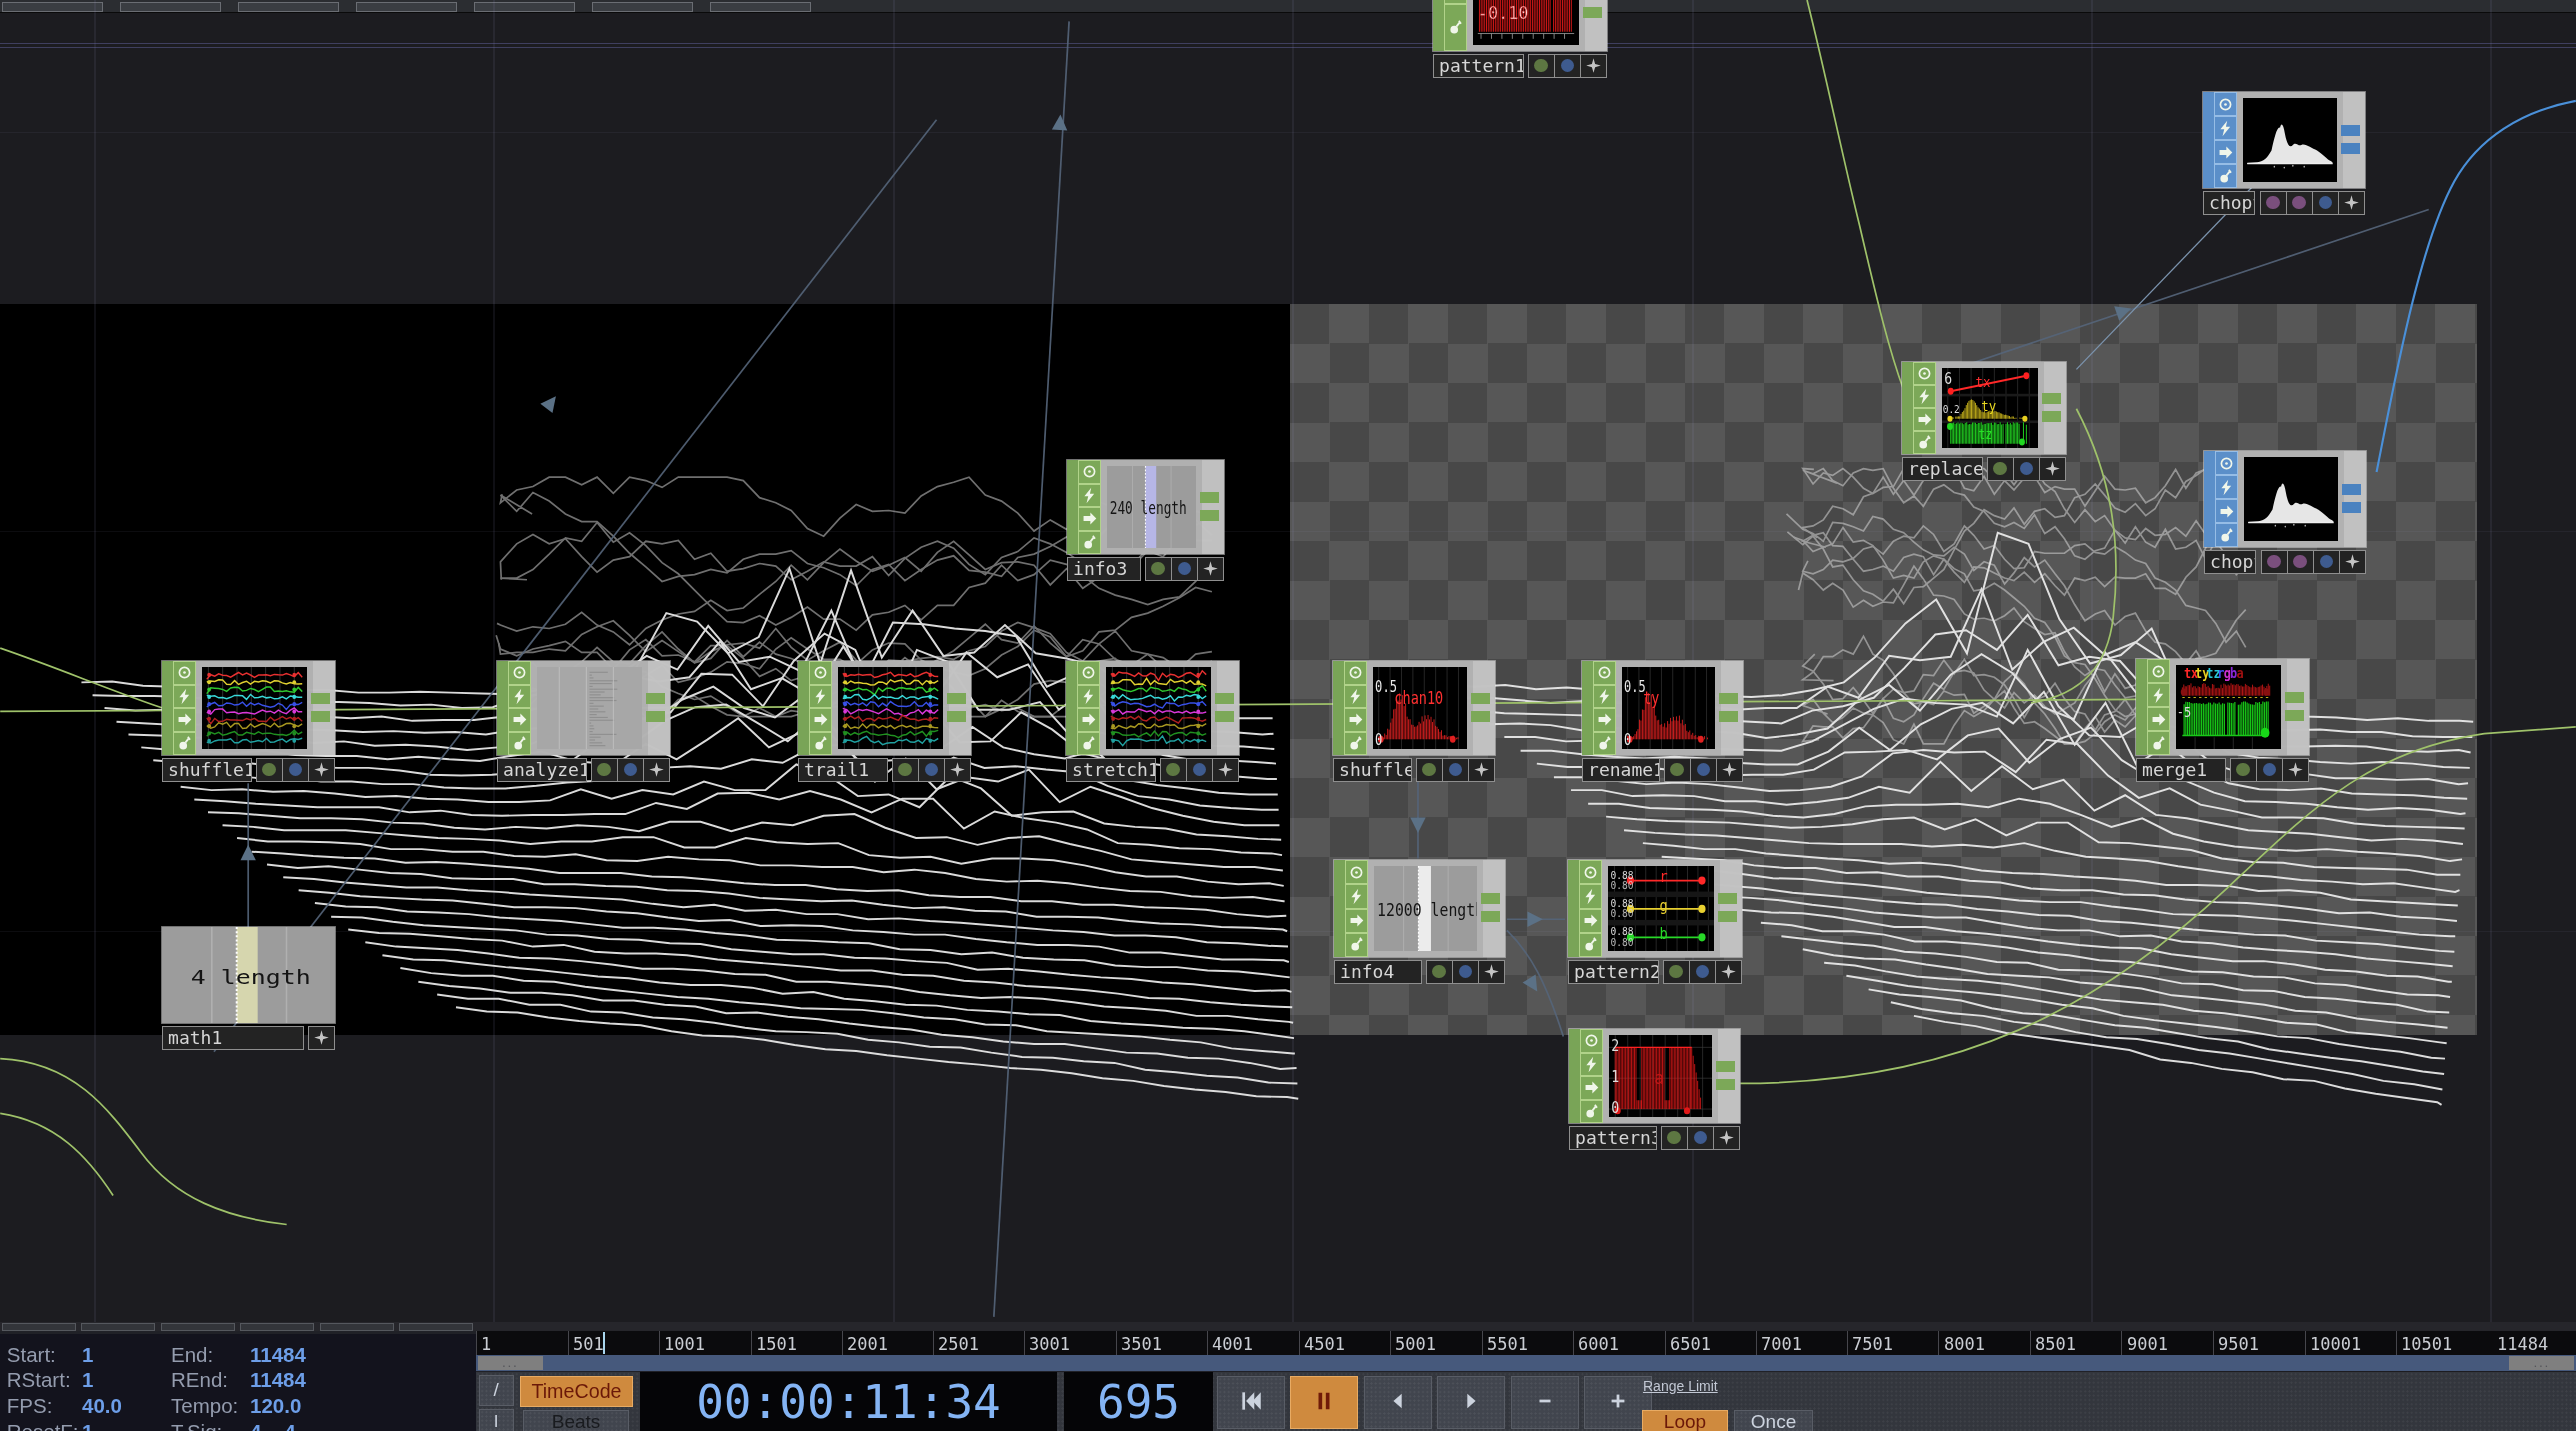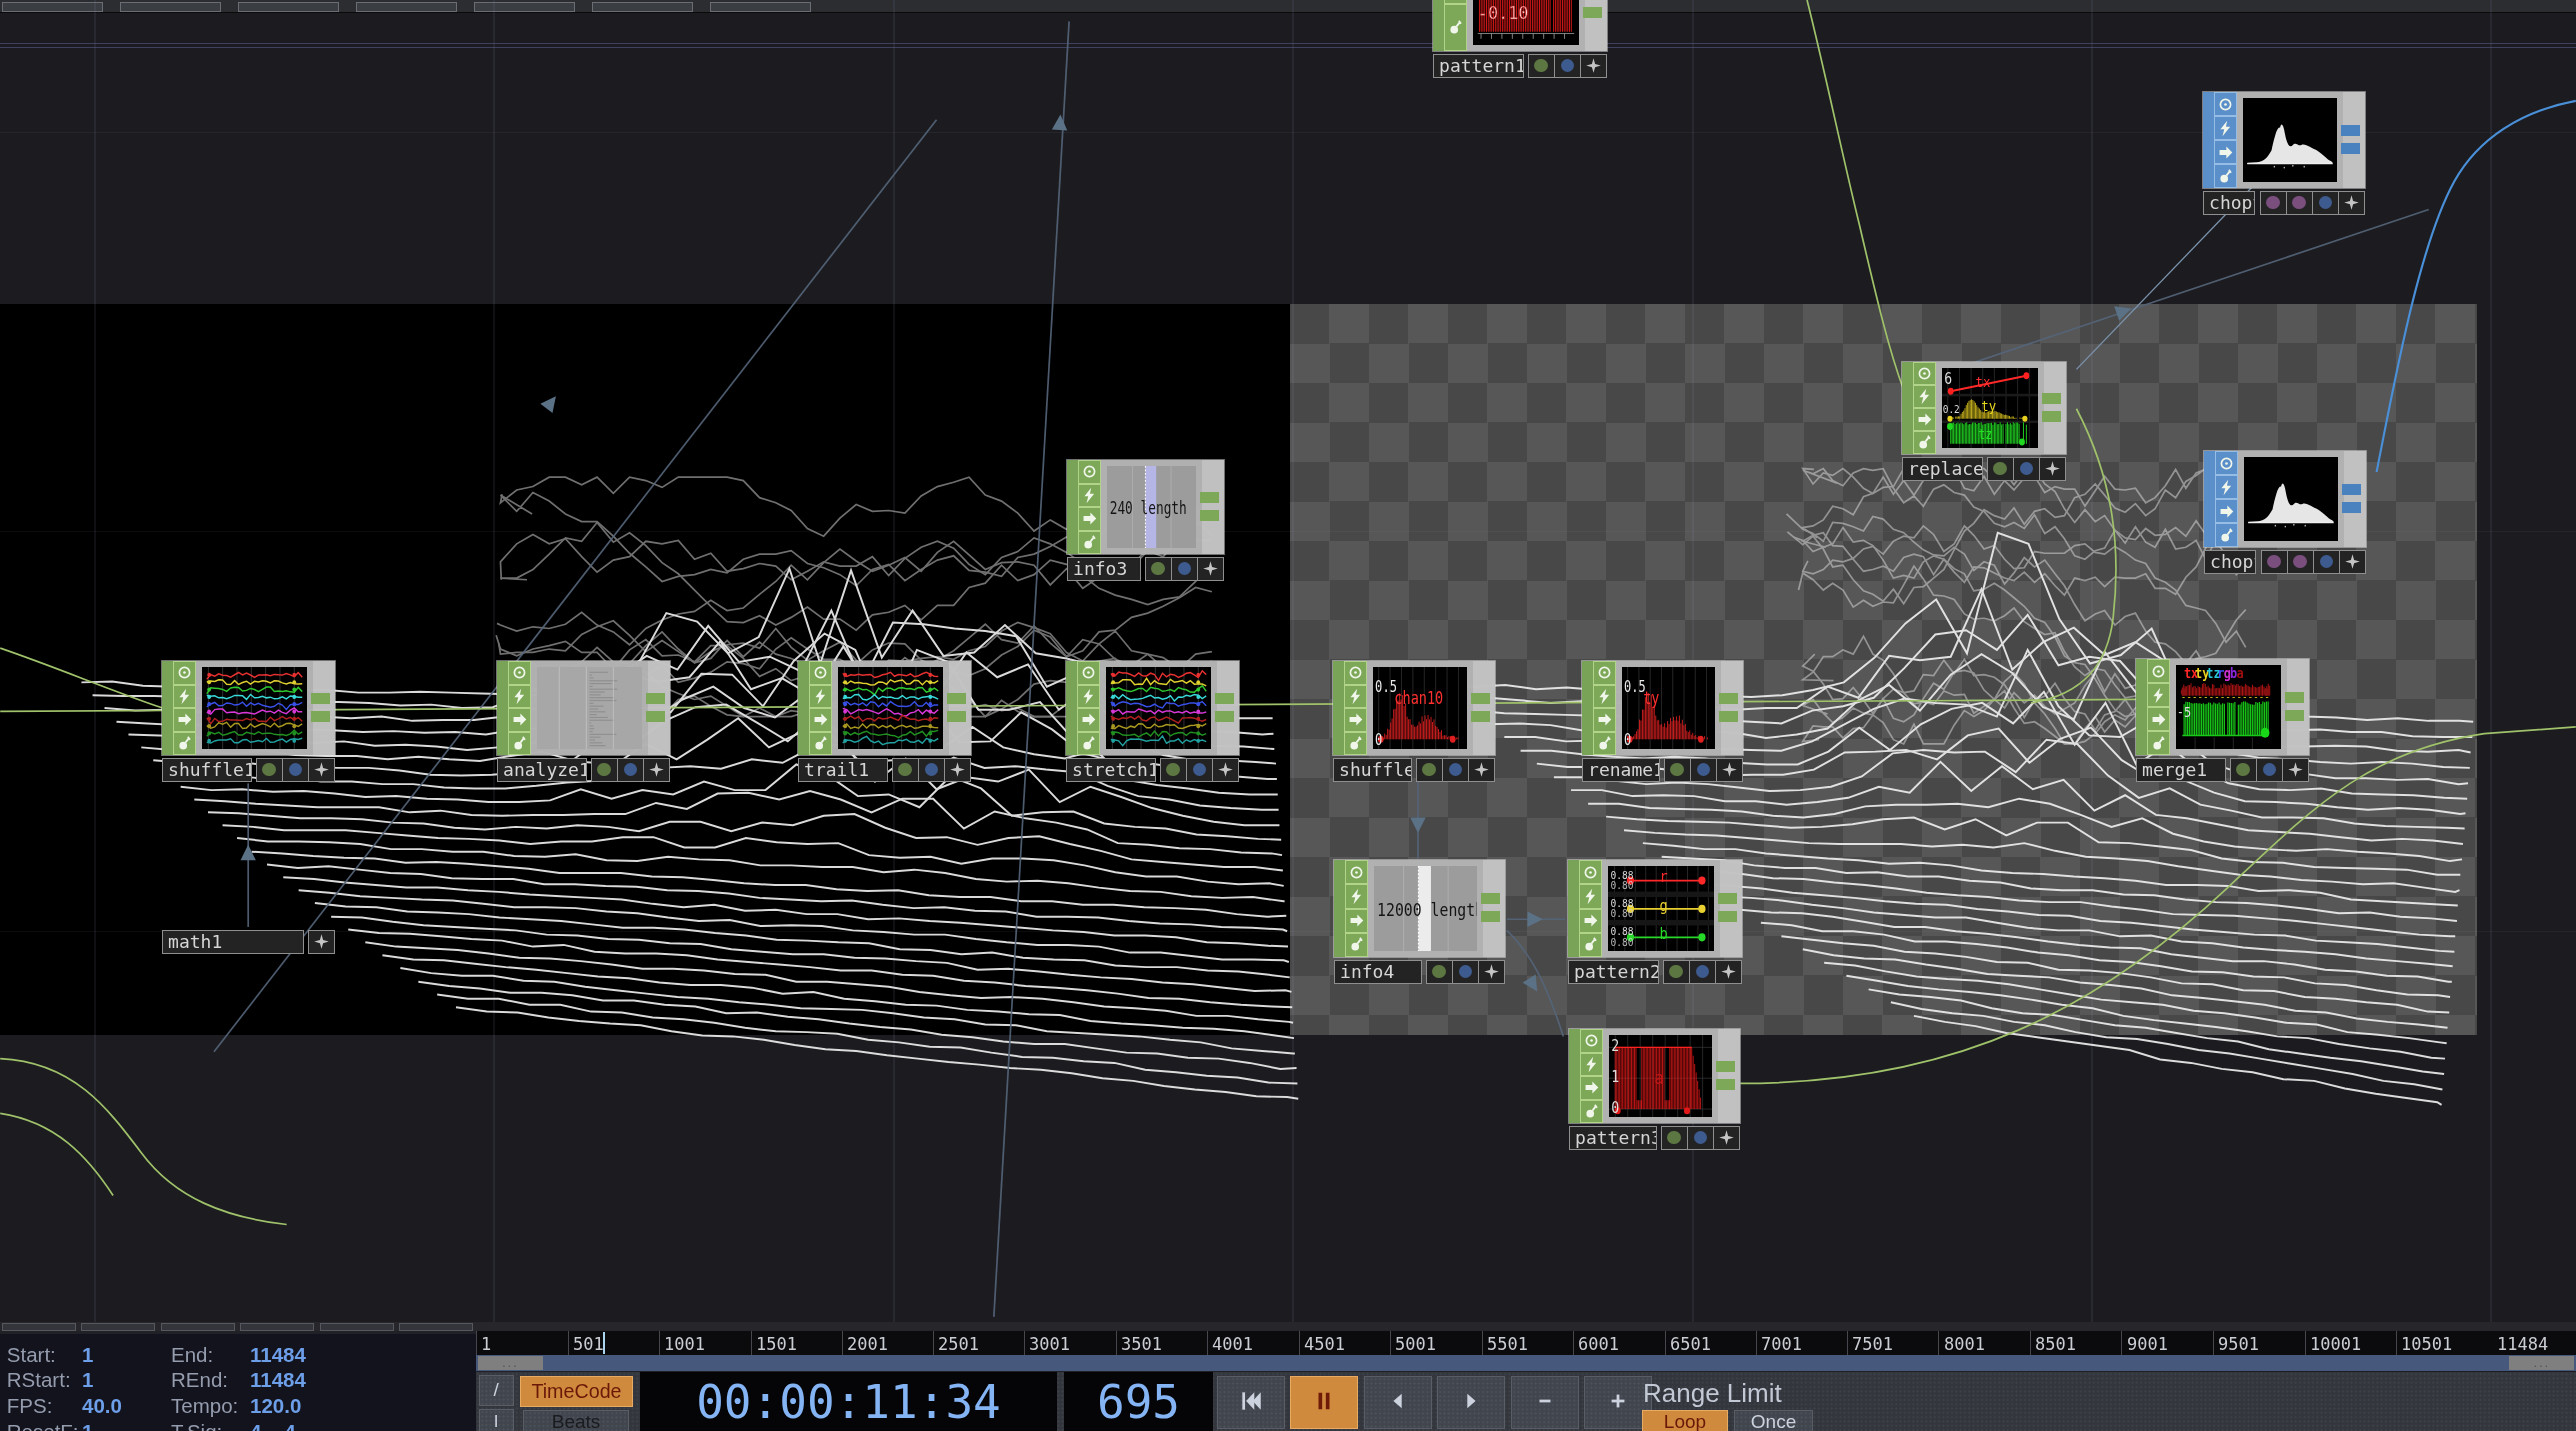--- a/index.html
+++ b/index.html
@@ -61,21 +61,21 @@
   .rhandle{position:absolute;top:0.9px;bottom:0.9px;width:65px;background:#7f7f7f;color:#55565a;
            font-size:13.7px;text-align:center;line-height:13px;letter-spacing:1.7px;}
   #controls{position:absolute;left:476px;top:50px;width:2100px;height:59px;background:#33363d;
      background-image:radial-gradient(rgba(255,255,255,.05) 0.9px, transparent 0.9px);background-size:4.3px 4.3px;}
   .cbtn{position:absolute;background:#41454e;border:0.9px solid #595d66;box-sizing:border-box;
         display:flex;align-items:center;justify-content:center;color:#ccd3de;
         background-image:radial-gradient(rgba(255,255,255,.06) 0.9px, transparent 0.9px);background-size:4.3px 4.3px;}
   .cbtn.orange{background:#cf8a3e;border-color:#e8ab63;color:#6b1808;}
   .lcd{position:absolute;top:0;bottom:0;background:#050507;display:flex;align-items:center;justify-content:center;
        font-family:"DejaVu Sans Mono",monospace;color:#84b4f4;}
-  #rangelabel{position:absolute;color:#c2c8d4;font-size:26px;}
+  #rangelabel{position:absolute;color:#c2c8d4;font-size:14px;text-decoration:underline;}
 </style>
 </head>
 <body>
 
 <div id="root">
   <div id="canvas">
     <div id="topstrip">
         <div class="tsbtn" style="left: 1.7px; width: 99px;"></div>
         <div class="tsbtn" style="left: 120px; width: 99px;"></div>
         <div class="tsbtn" style="left: 238px; width: 99px;"></div>
@@ -1792,20 +1792,34 @@
               <div class="fbox">
                 <span class="dot blue"></span>
               </div>
               <div class="fbox">
                 <span class="star"></span>
               </div>
             </div>
           </div>
         </div>
         <div class="node noframe" style="left: 162px; top: 927px; width: 173px;">
+          <div class="nbody" style="height:96px">
+            <div class="nframe">
+              <div class="ndisp graybg"><svg viewBox="0 0 132 93" width="100%" height="100%" preserveAspectRatio="none" font-family="DejaVu Sans Mono,monospace">
+                  <rect x="0" y="0" width="132" height="93" fill="#9c9c9c"></rect>
+                  <g stroke="#b0b0b0" stroke-width="1.2">
+                    <line x1="38" y1="0" x2="38" y2="93"></line>
+                    <line x1="95" y1="0" x2="95" y2="93"></line>
+                  </g>
+                  <rect x="57" y="0" width="16" height="93" fill="#d6d6ae"></rect>
+                  <line x1="57" y1="0" x2="57" y2="93" stroke="#ffffff" stroke-width="1.5" stroke-dasharray="2 2"></line>
+                  <text x="22" y="55" fill="#141414" font-size="19">4 length</text>
+                </svg></div>
+            </div>
+          </div>
           <div class="nrow">
             <div class="nname">math1</div>
             <div class="nflags">
               <div class="fbox">
                 <span class="star"></span>
               </div>
             </div>
           </div>
         </div>
       </div>

